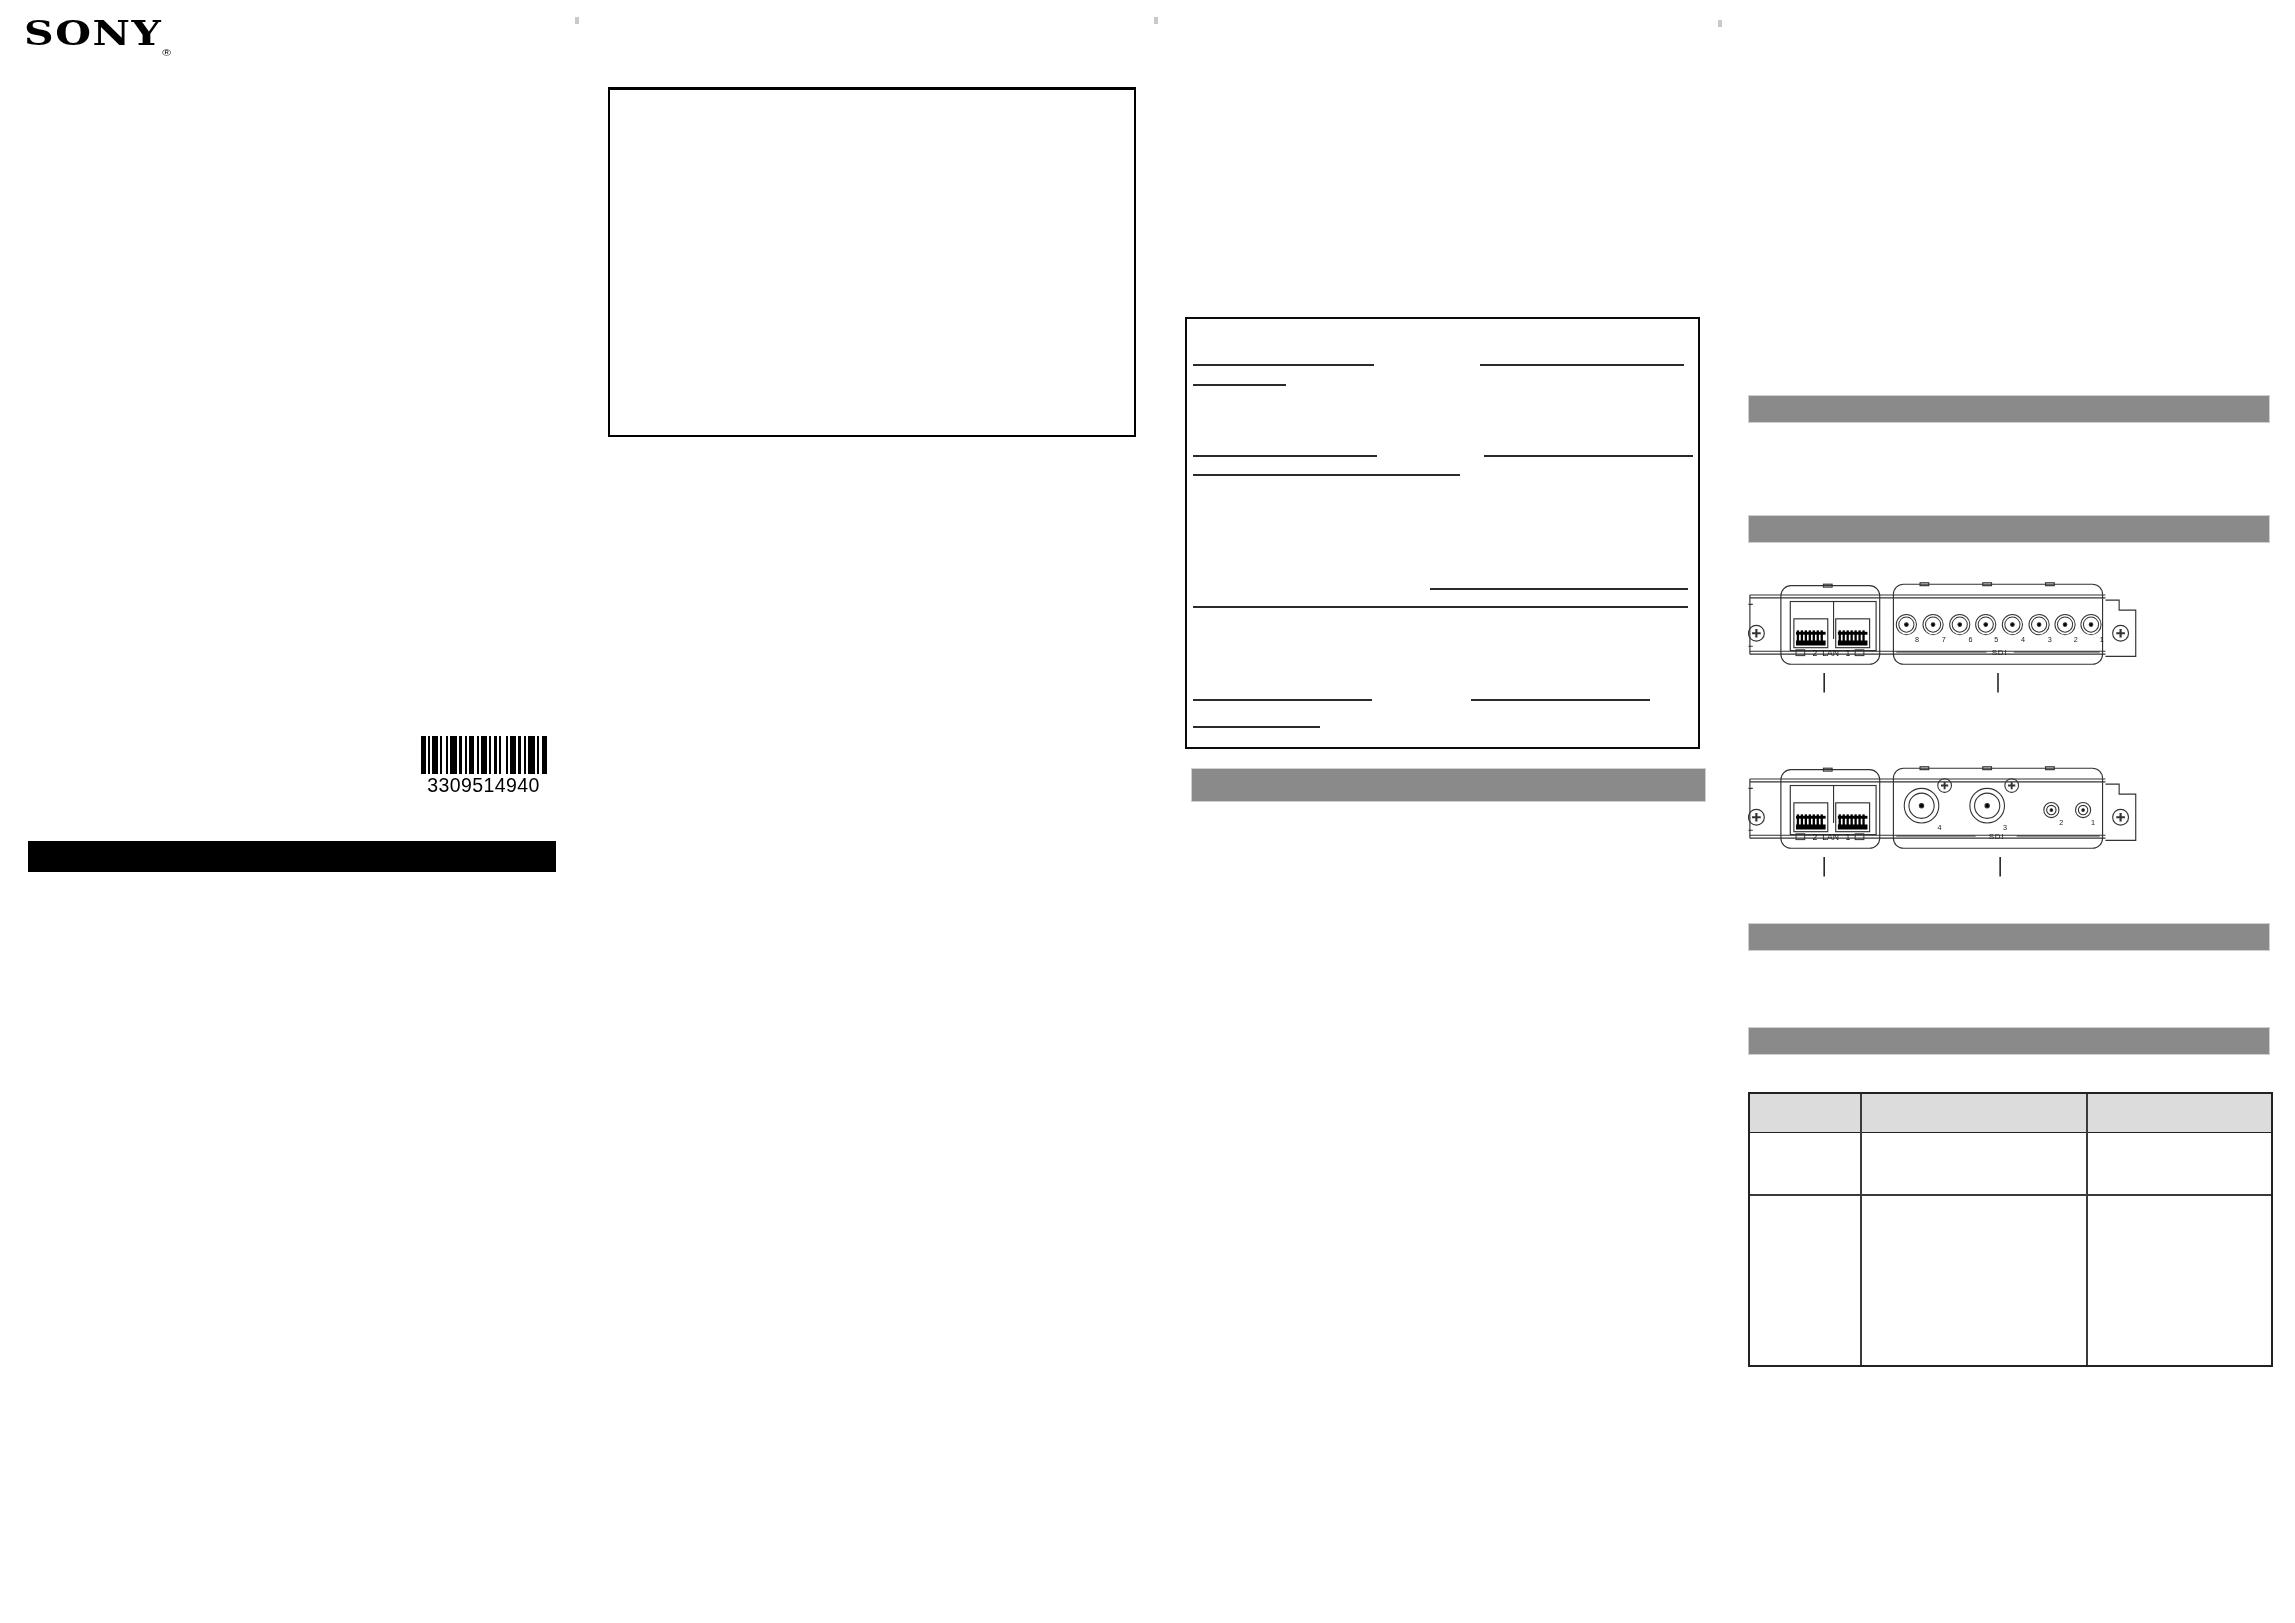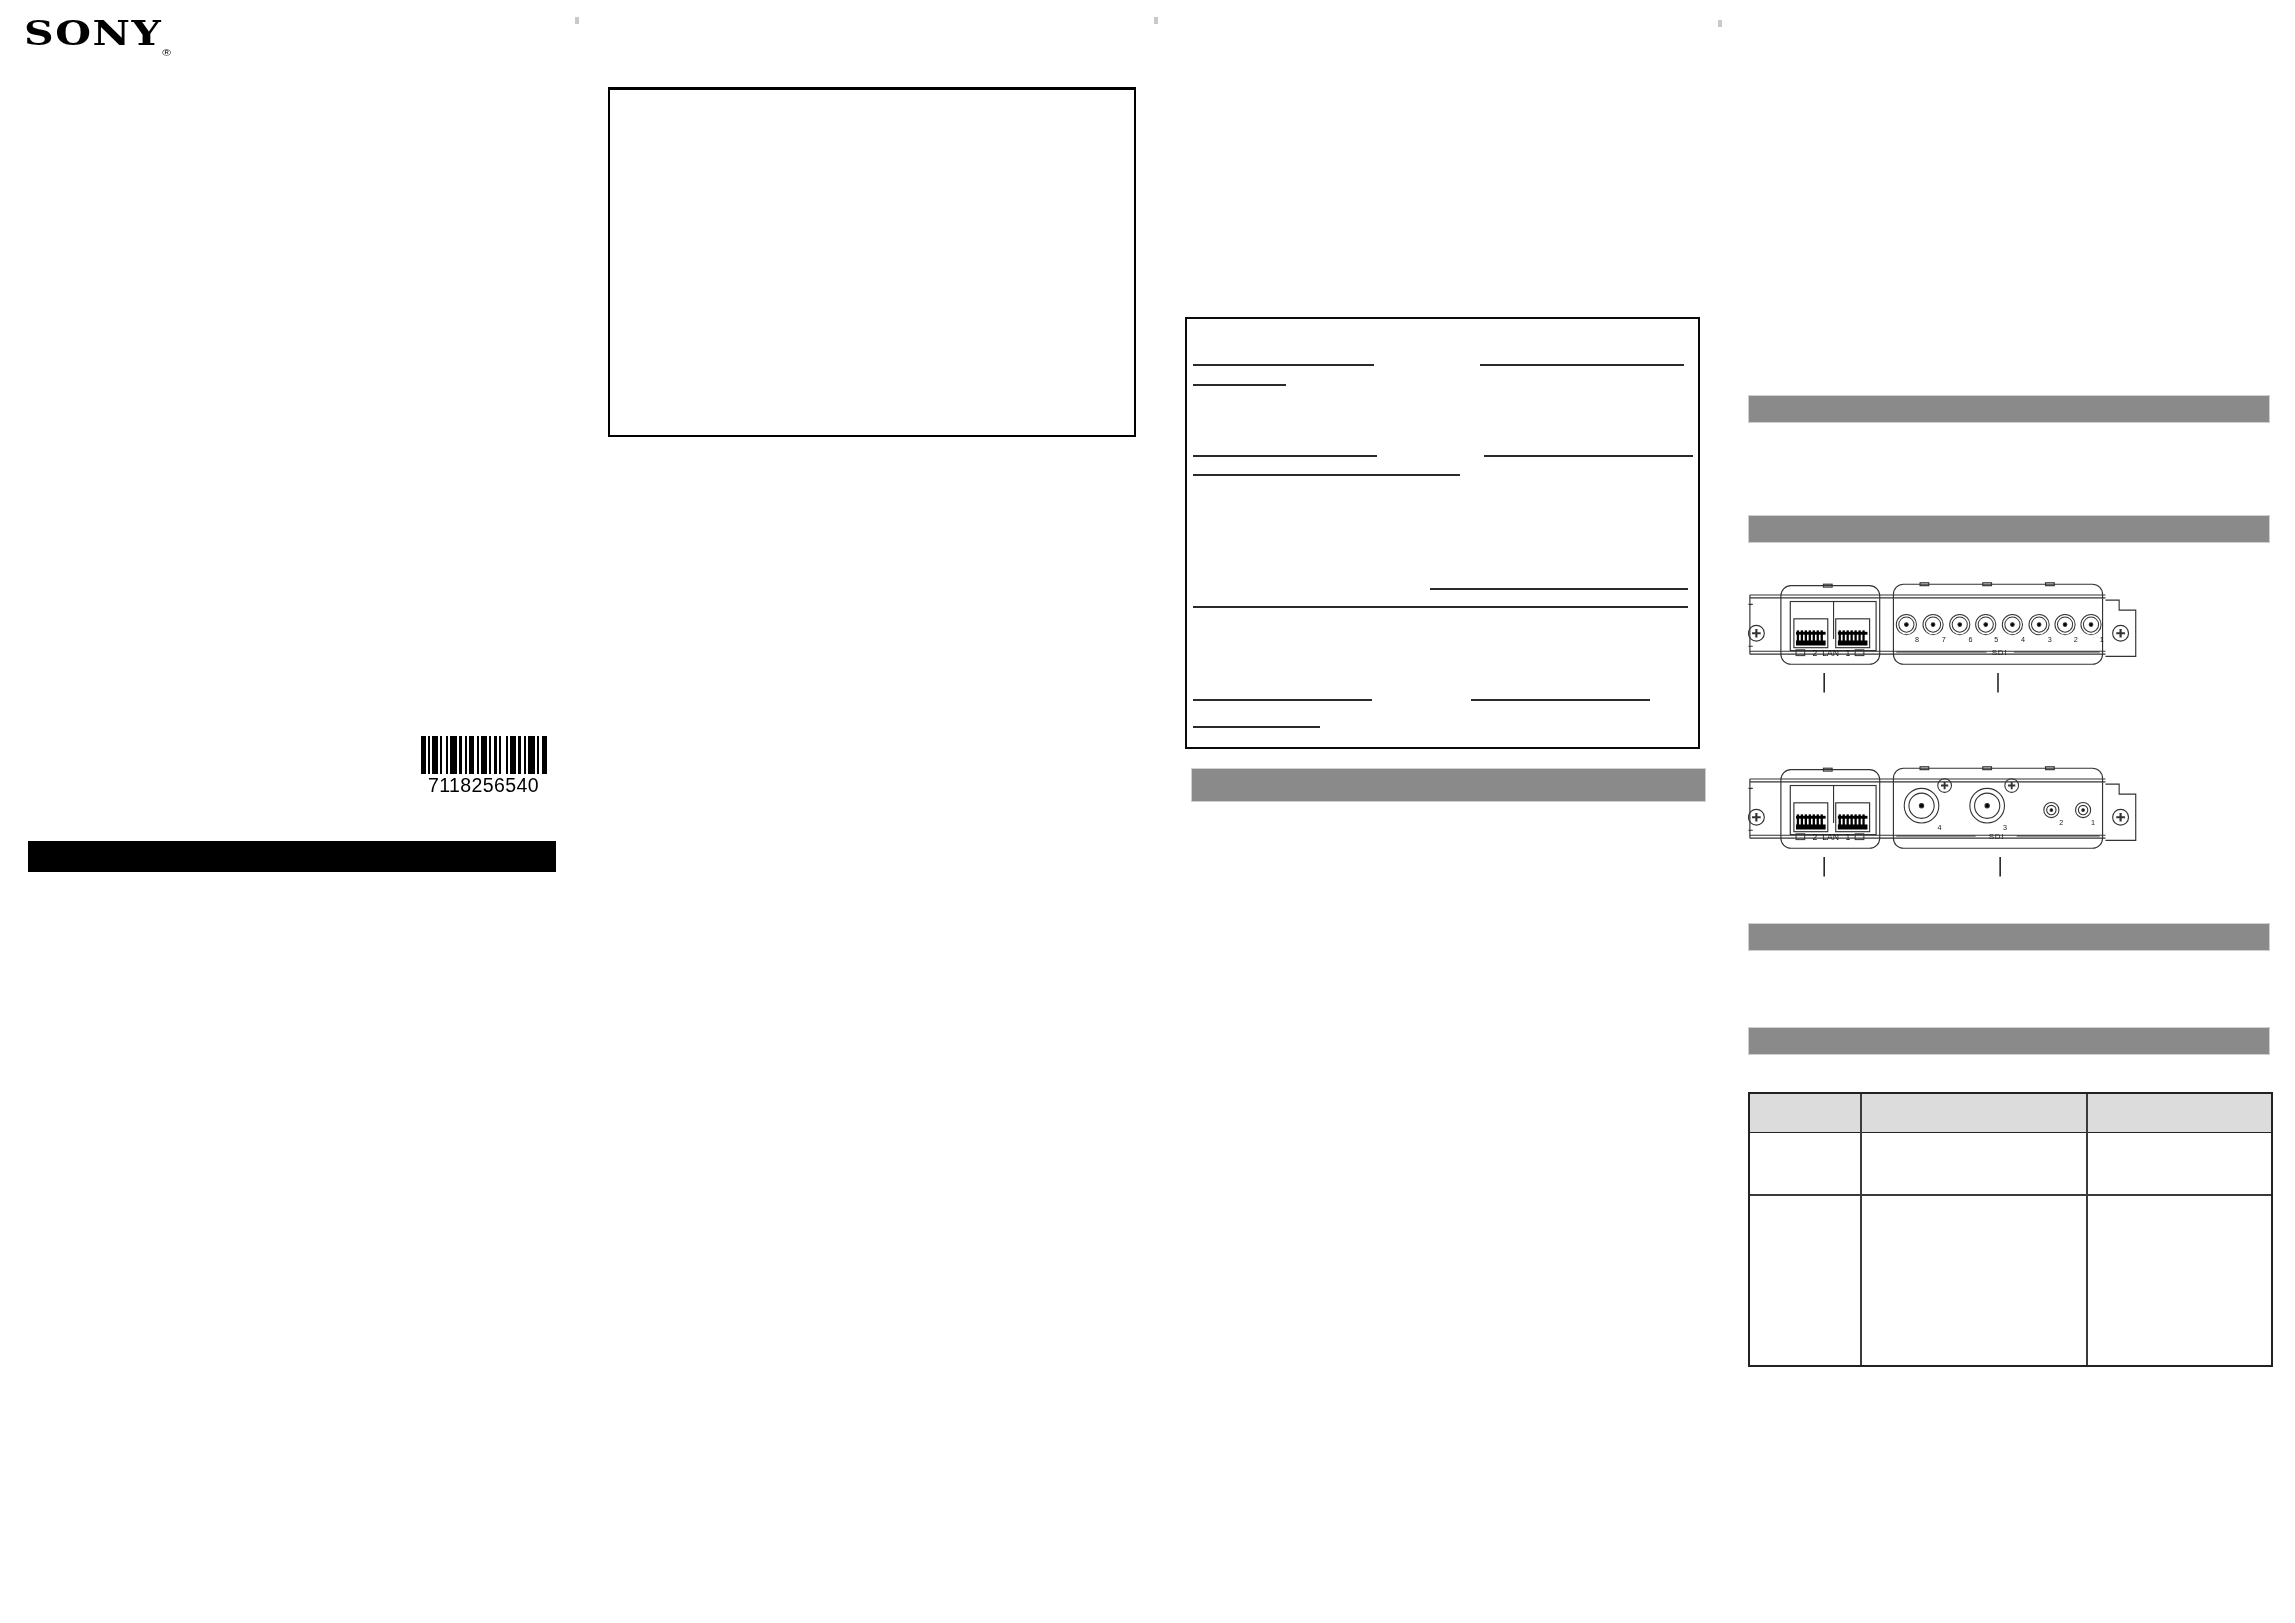--- a/index.html
+++ b/index.html
@@ -287,18 +287,18 @@
       <div class="bar" style="left: 73px; width: 3.3px;"></div>
       <div class="bar" style="left: 78px; width: 2.2px;"></div>
       <div class="bar" style="left: 85px; width: 2.2px;"></div>
       <div class="bar" style="left: 89px; width: 5.6px;"></div>
       <div class="bar" style="left: 97px; width: 3.3px;"></div>
       <div class="bar" style="left: 103px; width: 2.2px;"></div>
       <div class="bar" style="left: 107px; width: 6.7px;"></div>
       <div class="bar" style="left: 116px; width: 2.2px;"></div>
       <div class="bar" style="left: 121px; width: 4.5px;"></div>
     </div>
-  <div id="barcode-number" class="abs">7118256540</div>
+  <div id="barcode-number" class="abs">3309514940</div>
 
   <div id="title-bar" class="abs"></div>
 
 </div>
 
 
 </body></html>

